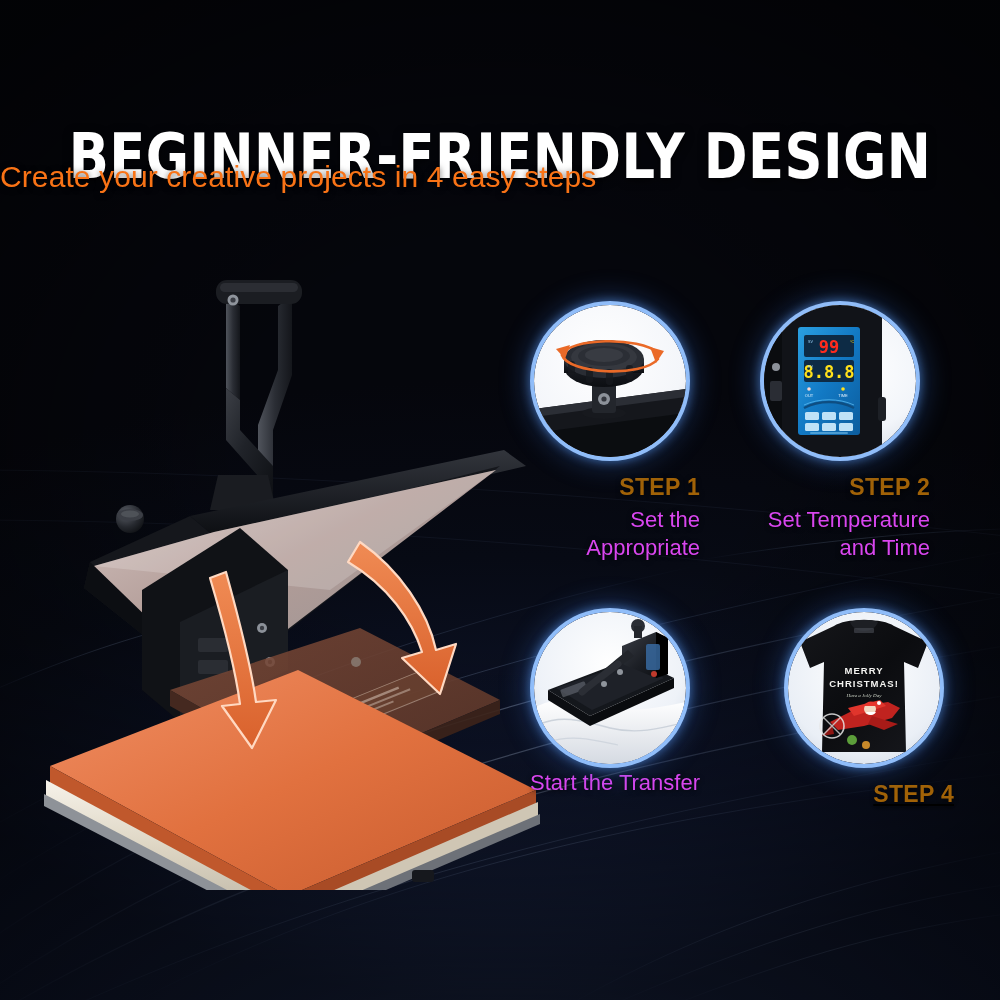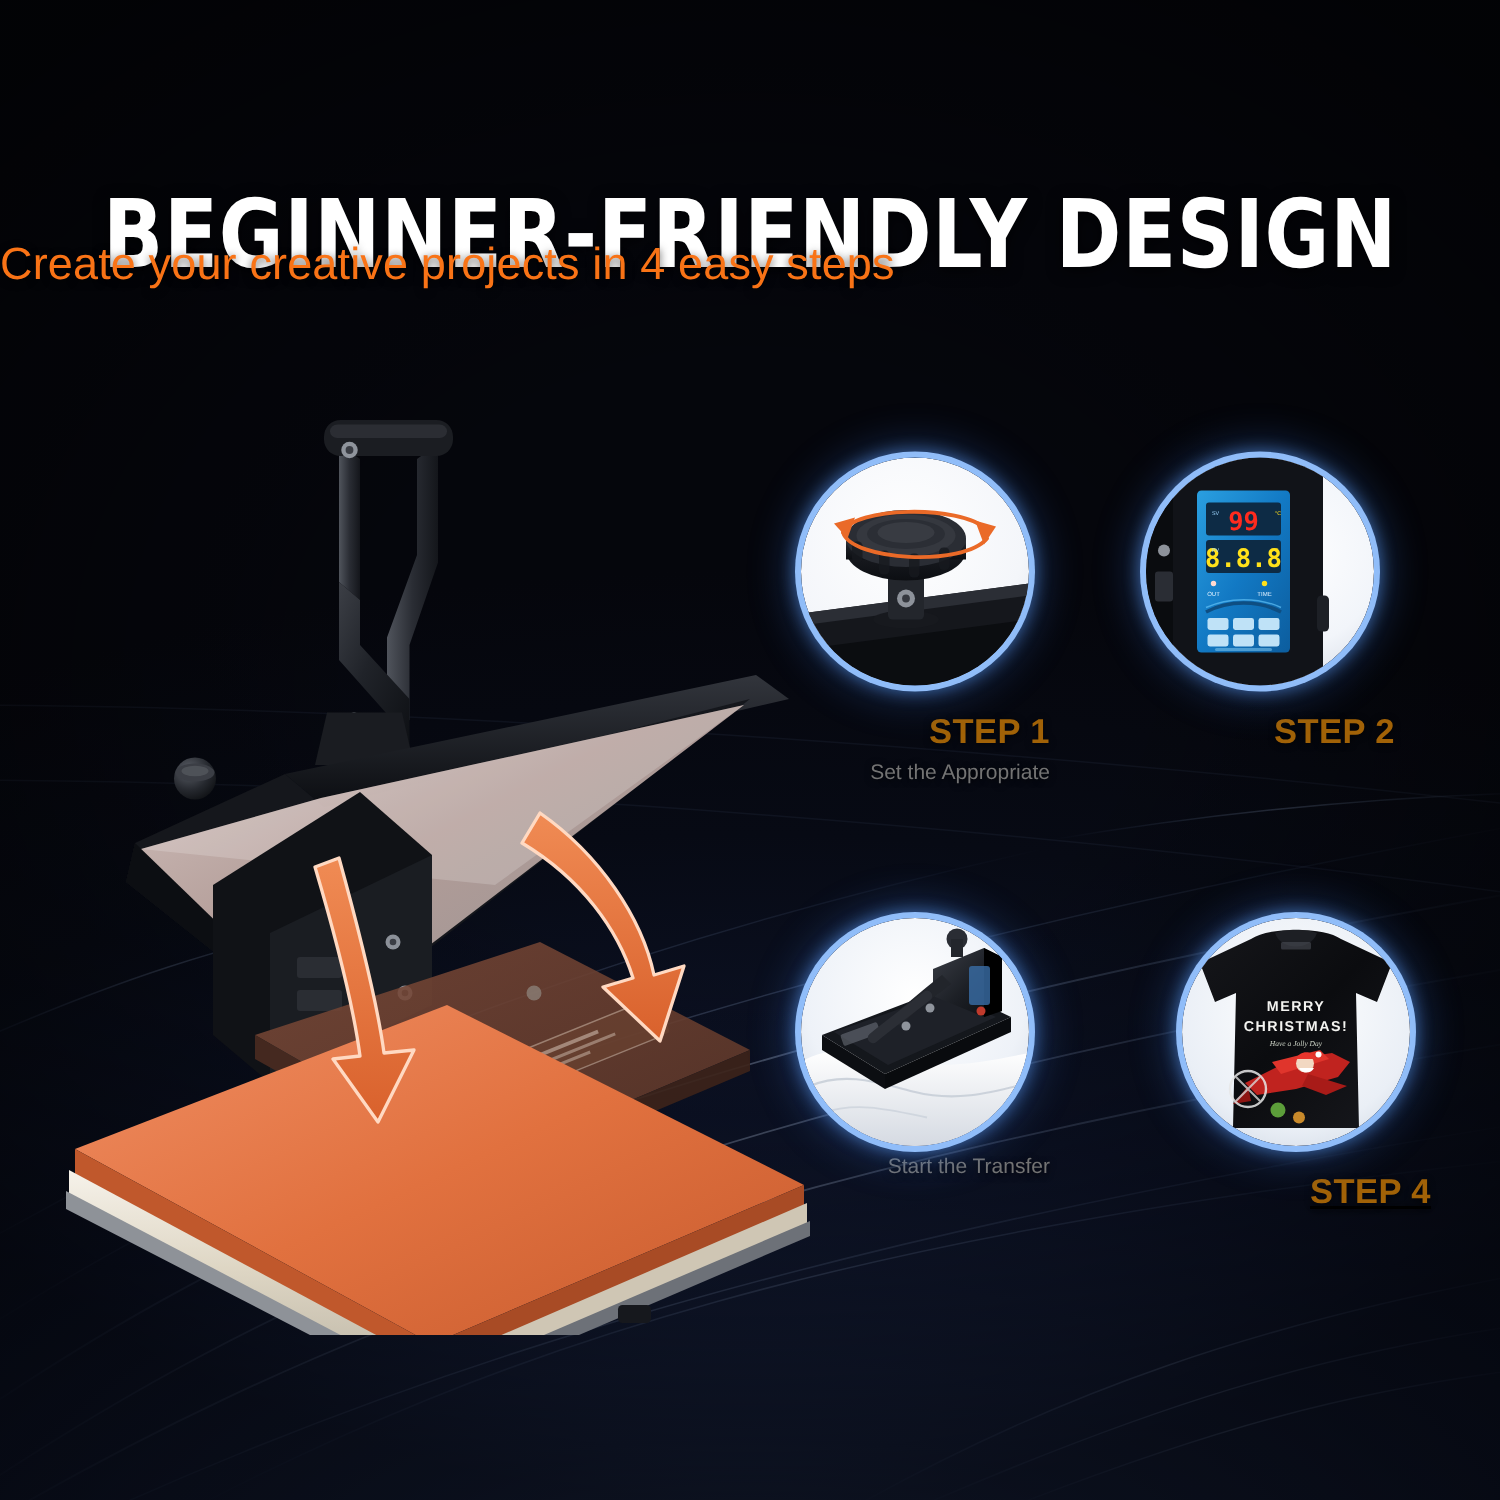--- a/index.html
+++ b/index.html
@@ -36,21 +36,21 @@
   .circle{position:relative;width:152px;height:152px;margin:0 auto;border-radius:50%;
     overflow:hidden;
     box-shadow:
       0 0 0 4px rgba(150,195,255,.95),
       0 0 10px 5px rgba(90,150,235,.55),
       0 0 26px 10px rgba(60,115,210,.30);}
   .circle .inner{position:absolute;inset:0;border-radius:50%;overflow:hidden;}
   .circle svg{position:absolute;left:0;top:0;}
   .step-title{margin-top:17px;font-size:23px;font-weight:700;color:#a16207;letter-spacing:.3px;
     text-shadow:0 1px 5px rgba(0,0,0,.75);}
-  .step-desc{margin-top:5px;font-size:14px;line-height:1.27;color:#737373;font-weight:400;
+  .step-desc{margin-top:5px;font-size:22px;line-height:1.27;color:#d946ef;font-weight:400;
     text-shadow:0 1px 5px rgba(0,0,0,.75);}
 
   #step1{left:520px;top:305px;}
   #step2{left:750px;top:305px;}
   #step3{left:520px;top:612px;}
   #step4{left:774px;top:612px;text-decoration:underline;}
 </style>
 </head>
 <body>
 
@@ -325,20 +325,24 @@
               <rect x="41" y="118" width="14" height="8" rx="1.6" fill="#bfe2f7"></rect>
               <rect x="58" y="118" width="14" height="8" rx="1.6" fill="#bfe2f7"></rect>
               <rect x="75" y="118" width="14" height="8" rx="1.6" fill="#bfe2f7"></rect>
             </g>
             <rect x="46" y="127" width="38" height="2" rx="1" fill="#7fc6ee" opacity=".55"></rect>
           </g>
         </svg>
       </div>
     </div>
     <div class="step-title">STEP 2</div>
+    <div class="step-desc">
+      <div>Set Temperature</div>
+      <div>and Time</div>
+    </div>
   </div>
 
   <div class="step" id="step3">
     <div class="circle">
       <div class="inner">
         <svg width="152" height="152" viewBox="0 0 152 152">
           <defs>
             <radialGradient id="w3" cx=".5" cy=".35" r=".8">
               <stop offset="0" stop-color="#ffffff"></stop>
                 <stop offset=".6" stop-color="#eef2f8"></stop>

